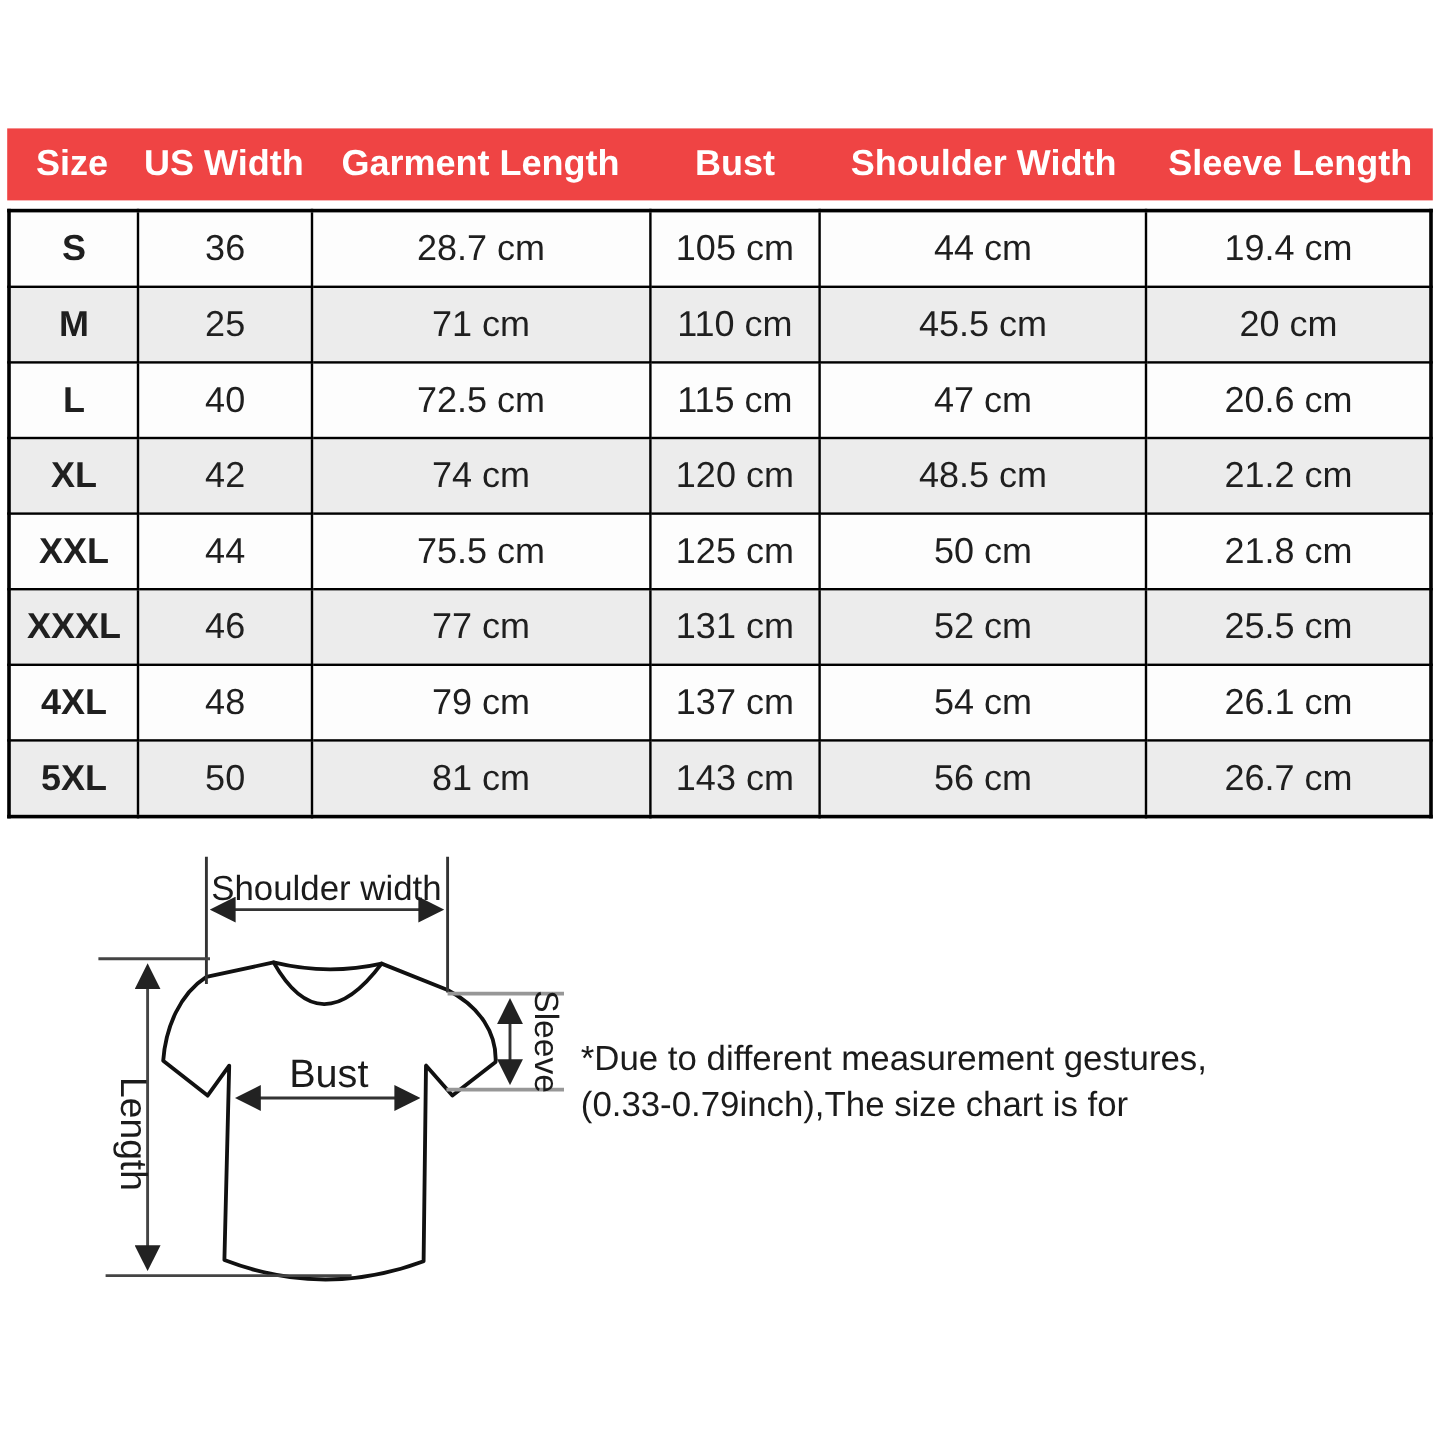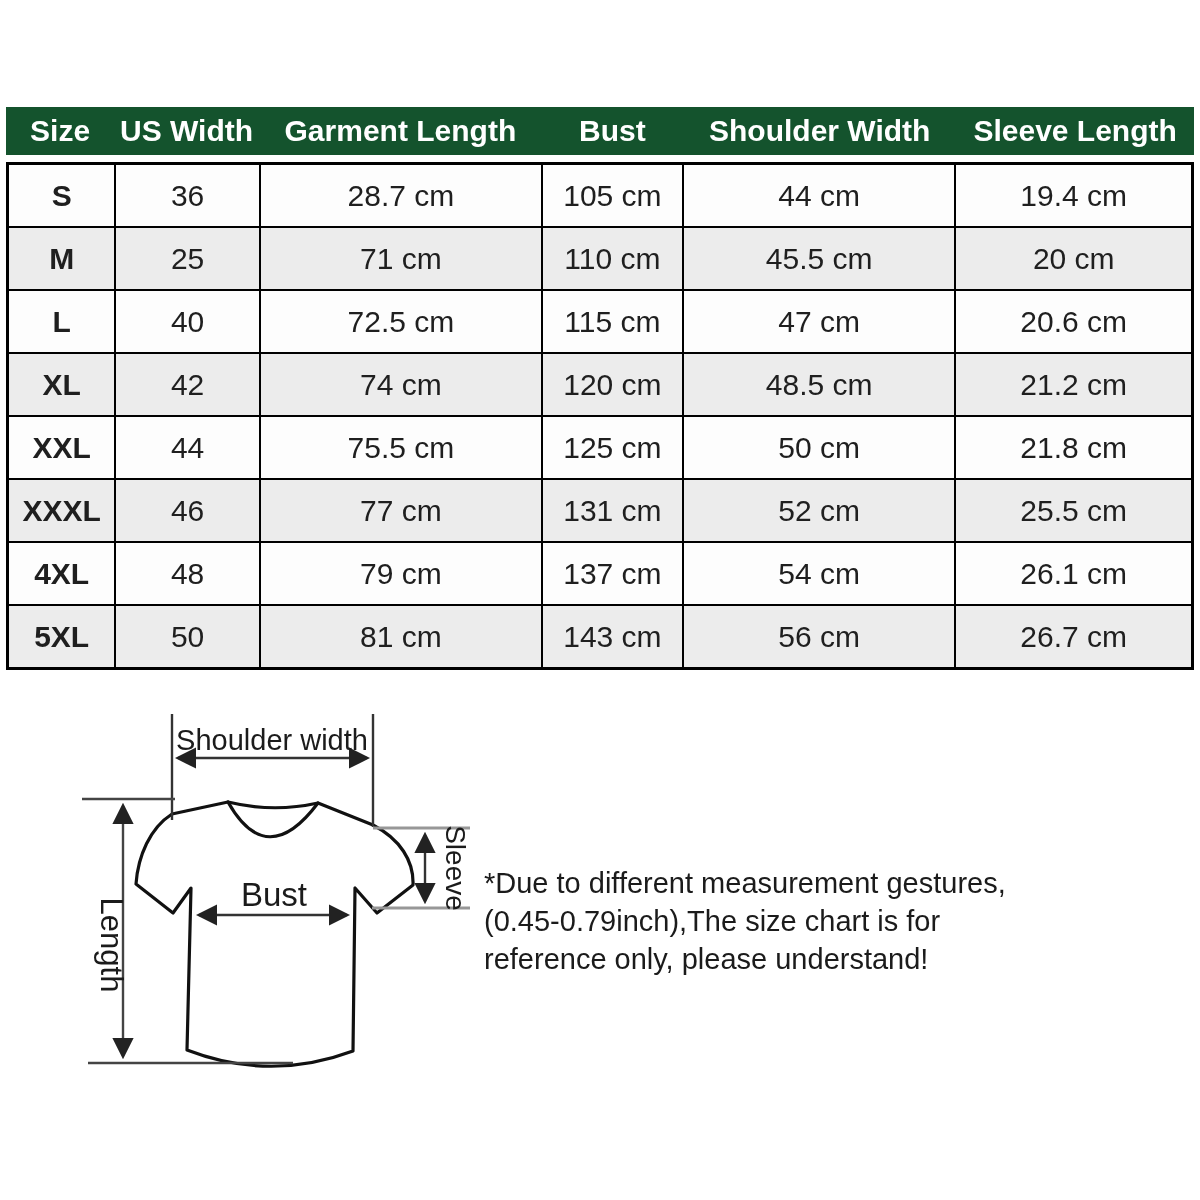--- a/index.html
+++ b/index.html
@@ -3,21 +3,21 @@
 <meta charset="utf-8">
 <style>
   html,body{margin:0;padding:0;background:#fff;}
   body{
     width:1200px;height:1200px;position:relative;overflow:hidden;
     font-family:"Liberation Sans","DejaVu Sans",sans-serif;color:#1f1f1f;
   }
   
   .table-wrap{position:absolute;left:6px;top:107px;width:1188px;}
   .thead{
-    display:flex;align-items:center;height:48px;background:#14532d;color:#fff;
+    display:flex;align-items:center;height:60px;background:#ef4444;color:#fff;
     font-weight:bold;font-size:30px;margin-bottom:7px;
   }
   .thead span{display:block;text-align:center;}
   .w0{width:9.1%;} .w1{width:12.2%;} .w2{width:23.8%;}
   .w3{width:11.9%;} .w4{width:23%;} .w5{width:20%;}
   table.size-grid{
     width:100%;border-collapse:collapse;table-layout:fixed;
     border:3px solid #000;font-size:30px;
   }
   table.size-grid td{
@@ -162,15 +162,14 @@
   <g>
     <line x1="323" y1="130" x2="420" y2="130" stroke="#979797" stroke-width="3"></line>
     <line x1="322" y1="210" x2="420" y2="210" stroke="#979797" stroke-width="3"></line>
     <line x1="375" y1="137" x2="375" y2="203" stroke="#333" stroke-width="2.4" marker-start="url(#ah)" marker-end="url(#ah)"></line>
   </g>
   <text x="396" y="170" text-anchor="middle" font-size="28" transform="rotate(90 396 170)">Sleeve</text>
 </svg>
 
 <div class="note">
   <div>*Due to different measurement gestures,</div>
-  <div>(0.45-0.79inch),The size chart is for</div>
-  <div>reference only, please understand!</div>
+  <div>(0.33-0.79inch),The size chart is for</div>
 </div>
 
 </body></html>

